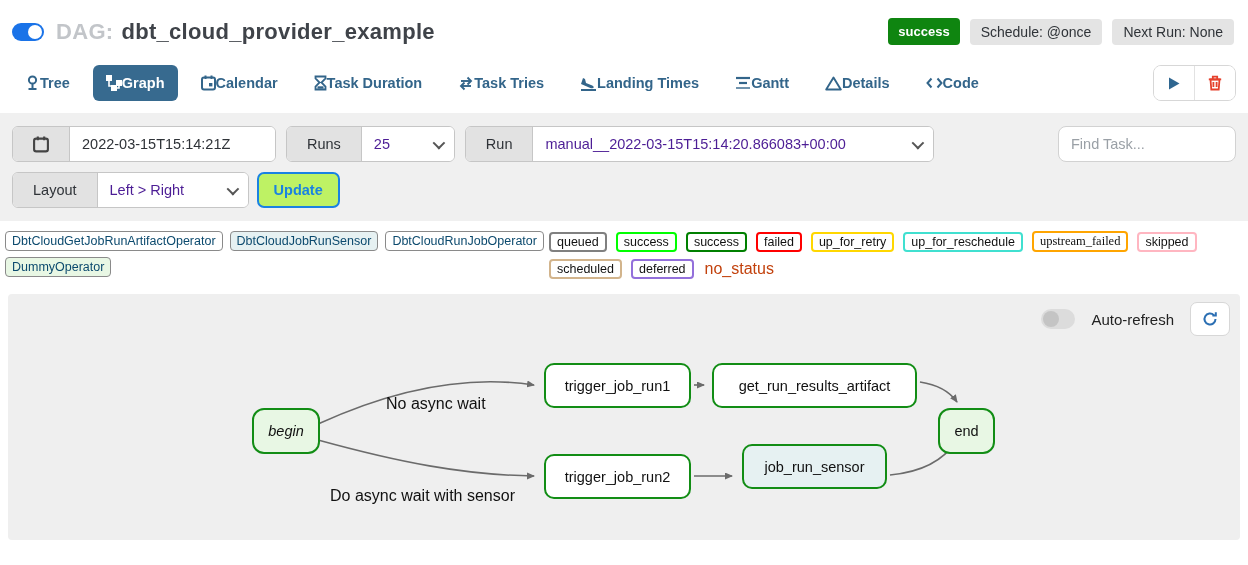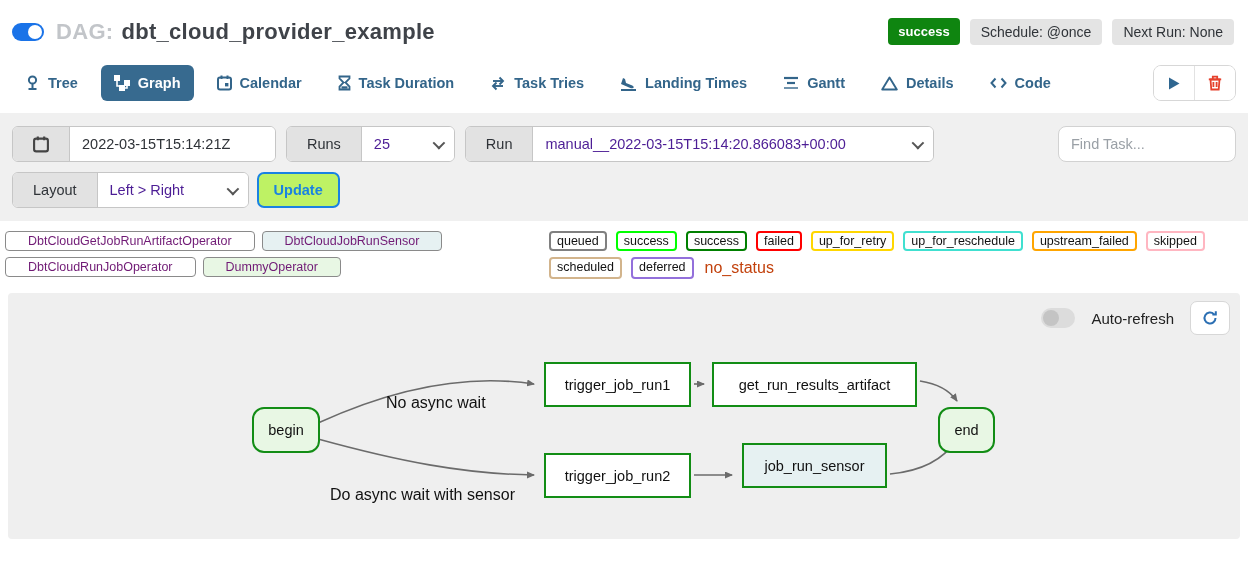--- a/index.html
+++ b/index.html
@@ -11,21 +11,21 @@
   .toggle { width:32px; height:18px; border-radius:10px; background:#1a73e8; position:relative; flex:0 0 auto; cursor:pointer; }
   .toggle .knob { position:absolute; top:2px; right:2px; width:14px; height:14px; border-radius:50%; background:#fff; }
   .dag-prefix { margin-left:12px; font-size:22px; font-weight:700; color:#c2c5c9; letter-spacing:.3px; }
   .dag-title  { margin-left:8px; font-size:22px; font-weight:700; color:#3f4349; letter-spacing:.3px; }
   .header-badges { margin-left:auto; display:flex; gap:10px; align-items:center; }
   .badge-success { background:#0f8510; color:#fff; font-weight:700; font-size:13px; padding:6px 10px; border-radius:4px; }
   .badge-gray { background:#e4e4e4; color:#2f3338; font-size:14px; padding:5px 11px; border-radius:4px; }
 
   
   .tabs { display:flex; align-items:center; padding:10px 12px 12px 12px; }
-  .tab { display:flex; align-items:center; gap:8px; color:#33658a; font-size:14.5px; font-weight:600;
+  .tab { display:flex; align-items:center; color:#33658a; font-size:14.5px; font-weight:600;
          padding:10px 13px; border-radius:6px; cursor:pointer; white-space:nowrap; margin-right:10px; }
   .tab.active { background:#376a8f; color:#fff; }
   .tab svg { display:block; }
   .tab-actions { margin-left:auto; display:flex; border:1px solid #d7d7d7; border-radius:8px; overflow:hidden; background:#fff; }
   .tab-actions .act { padding:9px 13px; display:flex; align-items:center; cursor:pointer; background:#fff; }
   .tab-actions .act + .act { border-left:1px solid #e2e2e2; }
 
   
   .filterbar { background:#f0f0f0; padding:13px 12px; }
   .frow { display:flex; align-items:center;border-radius:8px; }
@@ -38,35 +38,35 @@
   .gap10 { width:10px; }
   .find-input { margin-left:auto; height:36px; width:178px; border:1px solid #d2d2d2; border-radius:8px; background:#fff;
                 padding:0 12px; font-size:14.5px; color:#2f3338; outline:none; font-family:"Liberation Sans",sans-serif; }
   .find-input::placeholder { color:#9aa0a6; }
   .btn-update { height:36px; margin-left:8px; padding:0 15px; background:#bef264; border:2px solid #1a82e2; color:#1a82e2;
                 font-size:14.5px; font-weight:600; border-radius:7px; cursor:pointer; font-family:"Liberation Sans",sans-serif; }
 
   
   .legend { display:flex; padding:10px 4px 6px 4px; align-items:flex-start; }
   .legend-ops { width:545px; display:flex; flex-wrap:wrap; gap:6px 7px; padding-left:1px; }
-  .legend-states { flex:1; display:flex; flex-wrap:wrap; gap:6px 9px; }
-  .op-badge { font-size:12.5px; color:#701a75; border:1px solid #8a8a8a; border-radius:4px; padding:2px 22px; background:#fff; white-space:nowrap; }
+  .legend-states { flex:1; display:flex; flex-wrap:wrap; gap:6px 9px; align-items:center; }
+  .op-badge { font-size:12.5px; color:#0c4a6e; border:1px solid #8a8a8a; border-radius:4px; padding:2px 6px; background:#fff; white-space:nowrap; }
   .st-badge { font-size:12.5px; color:#111; border:2px solid; border-radius:4px; padding:1px 6px; background:#fff; white-space:nowrap; }
   .st-plain { font-size:16px; color:#c2410c; padding:2px 2px; }
 
   
   .graph-panel { position:relative; margin:8px 8px 0 8px; height:246px; background:#efefef; border-radius:4px; }
   .refresh-row { position:absolute; top:8px; right:10px; display:flex; align-items:center; gap:16px; }
   .toggle-off { width:34px; height:20px; border-radius:12px; background:#dcdcdc; position:relative; cursor:pointer; }
   .toggle-off .knob { position:absolute; top:2px; left:2px; width:16px; height:16px; border-radius:50%; background:#c4c4c4; }
   .refresh-label { font-size:15px; color:#222; }
   .btn-refresh { width:40px; height:34px; border:1px solid #d7d7d7; border-radius:7px; background:#fff; display:flex; align-items:center; justify-content:center; cursor:pointer; }
   .edges { position:absolute; left:0; top:0; width:100%; height:100%; }
   .gnode { position:absolute; display:flex; align-items:center; justify-content:center; font-size:14.5px; color:#111;
-           border:2.5px solid; border-radius:0; cursor:pointer; }
+           border:2.5px solid; border-radius:10px; cursor:pointer; }
   .gnode.small { border-radius:12px; }
   .edge-label { position:absolute; font-size:16px; color:#111; white-space:nowrap; }
 </style>
 </head>
 <body>
 
 <div class="header">
   <div class="toggle">
       <div class="knob"></div>
     </div>
@@ -222,21 +222,21 @@
     <span class="op-badge" style="background-color: rgb(255, 255, 255);">DbtCloudRunJobOperator</span>
     <span class="op-badge" style="background-color: rgb(232, 247, 228);">DummyOperator</span>
   </div>
   <div class="legend-states">
     <span class="st-badge" style="border-color: rgb(128, 128, 128);">queued</span>
     <span class="st-badge" style="border-color: rgb(0, 255, 0);">success</span>
     <span class="st-badge" style="border-color: rgb(0, 128, 0);">success</span>
     <span class="st-badge" style="border-color: rgb(255, 0, 0);">failed</span>
     <span class="st-badge" style="border-color: rgb(255, 215, 0);">up_for_retry</span>
     <span class="st-badge" style="border-color: rgb(64, 224, 208);">up_for_reschedule</span>
-    <span class="st-badge" style="border-color: rgb(255, 165, 0);">upstream_failed</span>
+    <span class="st-badge" style="border-color: rgb(255, 165, 0); font-family: Liberation Serif, serif;">upstream_failed</span>
     <span class="st-badge" style="border-color: rgb(255, 182, 193);">skipped</span>
     <span class="st-badge" style="border-color: rgb(210, 180, 140);">scheduled</span>
     <span class="st-badge" style="border-color: rgb(147, 112, 219);">deferred</span>
     <span class="st-plain">no_status</span>
   </div>
 </div>
 
 <div class="graph-panel">
   <div class="refresh-row">
     <div class="toggle-off">
@@ -260,21 +260,21 @@
     <g stroke="#6b6b6b" stroke-width="1.6" fill="none">
       <path d="M310,130 C380,98 455,80 526,91" marker-end="url(#arrow)"></path>
       <path d="M310,146 C390,168 455,181 526,182" marker-end="url(#arrow)"></path>
       <path d="M686,91 L696,91" marker-end="url(#arrow)"></path>
       <path d="M912,88 C932,91 942,98 949,108" marker-end="url(#arrow)"></path>
       <path d="M686,182 L724,182" marker-end="url(#arrow)"></path>
       <path d="M882,181 C914,178 936,166 948,147" marker-end="url(#arrow)"></path>
     </g>
   </svg>
 
-  <div class="gnode small" style="left: 244px; top: 114px; width: 68px; height: 46px; background-color: rgb(232, 247, 228); border-color: rgb(18, 141, 21);">begin</div>
+  <div class="gnode small" style="left: 244px; top: 114px; width: 68px; height: 46px; background-color: rgb(232, 247, 228); border-color: rgb(18, 141, 21); font-style: italic;">begin</div>
   <div class="gnode" style="left: 536px; top: 69px; width: 147px; height: 45px; background-color: rgb(255, 255, 255); border-color: rgb(18, 141, 21);">trigger_job_run1</div>
   <div class="gnode" style="left: 704px; top: 69px; width: 205px; height: 45px; background-color: rgb(255, 255, 255); border-color: rgb(18, 141, 21);">get_run_results_artifact</div>
   <div class="gnode small" style="left: 930px; top: 114px; width: 57px; height: 46px; background-color: rgb(232, 247, 228); border-color: rgb(18, 141, 21);">end</div>
   <div class="gnode" style="left: 536px; top: 160px; width: 147px; height: 45px; background-color: rgb(255, 255, 255); border-color: rgb(18, 141, 21);">trigger_job_run2</div>
   <div class="gnode" style="left: 734px; top: 150px; width: 145px; height: 45px; background-color: rgb(230, 241, 242); border-color: rgb(18, 141, 21);">job_run_sensor</div>
 
   <div class="edge-label" style="left:378px; top:101px;">No async wait</div>
   <div class="edge-label" style="left:322px; top:193px;">Do async wait with sensor</div>
 </div>
 

